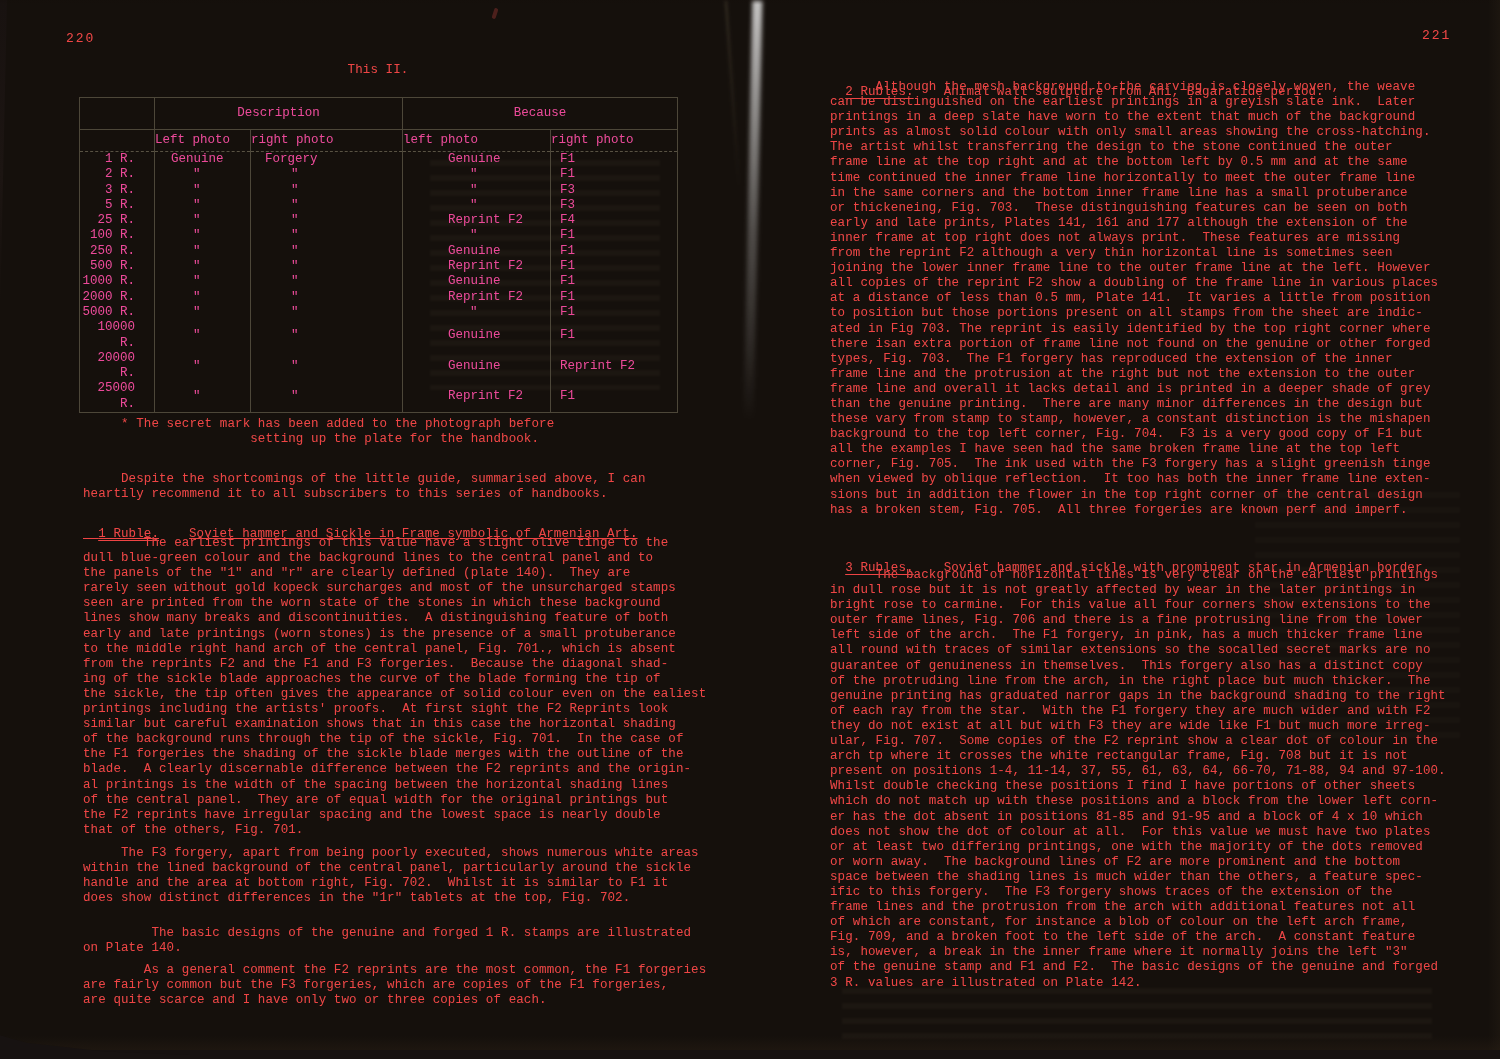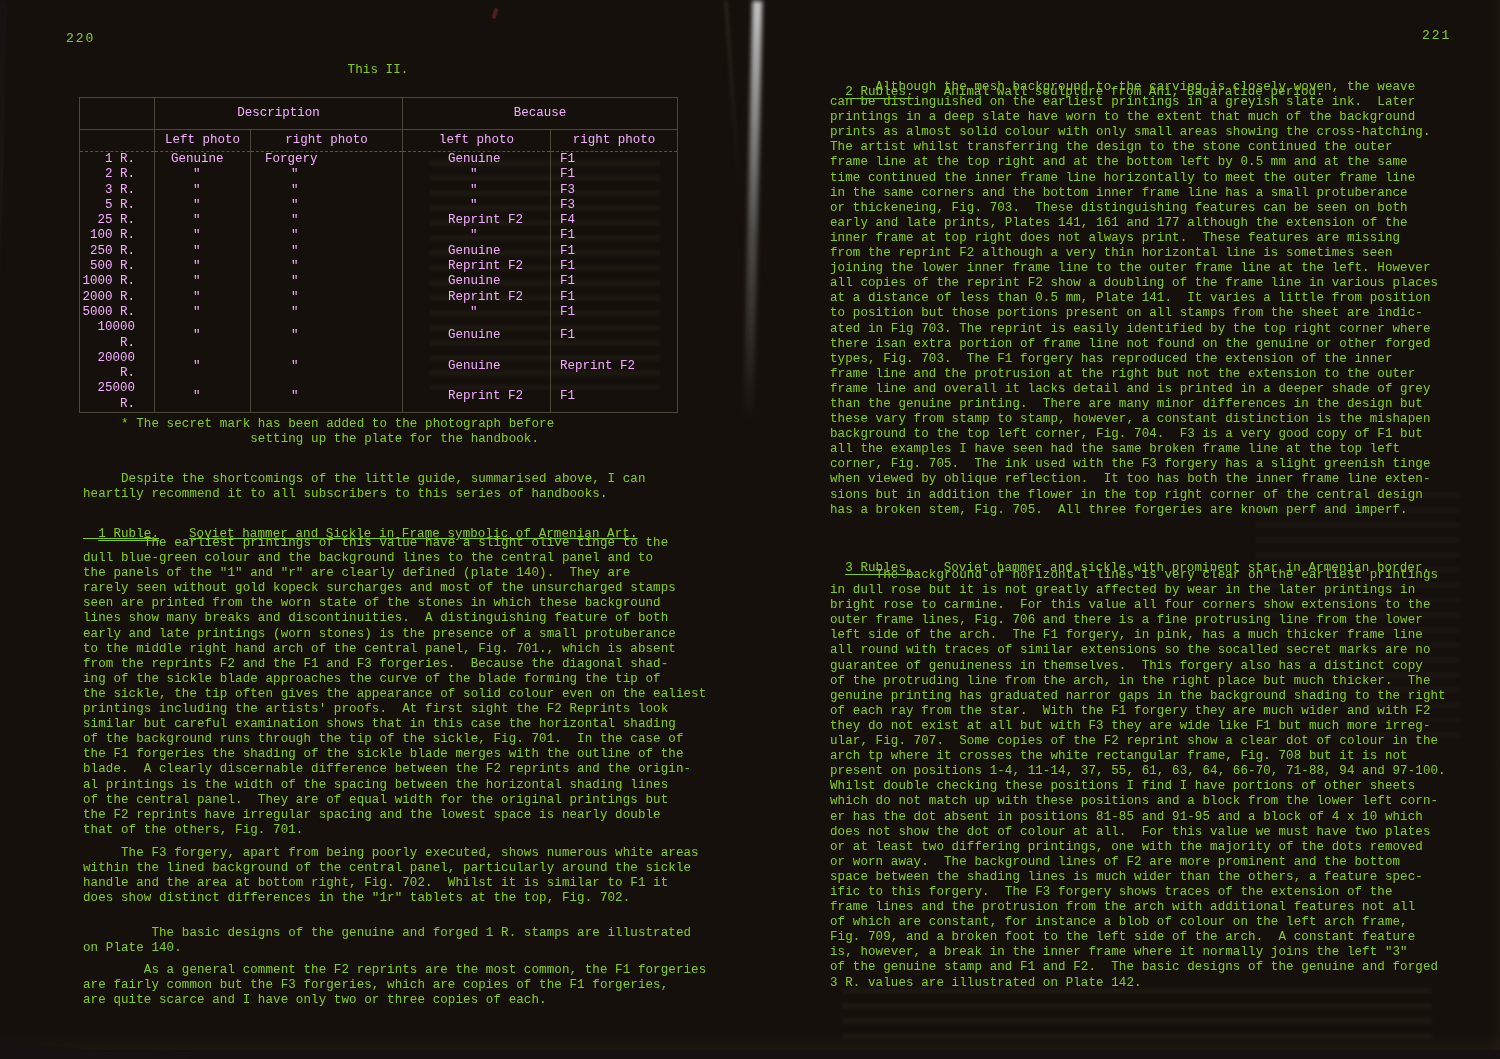--- a/index.html
+++ b/index.html
@@ -66,40 +66,40 @@
     filter:blur(1.3px);opacity:0.55;
   }
   .g1{left:430px;top:160px;width:230px;height:230px;}
   .g2{left:842px;top:988px;width:590px;height:58px;}
   .g3{left:1255px;top:492px;width:205px;height:250px;opacity:0.35;}
 
   
   .txt{
     position:absolute;white-space:pre;
     font:12.5px/15.1px "Liberation Mono","DejaVu Sans Mono",monospace;
-    color:#84cc16;letter-spacing:0.1px;
+    color:#ef4444;letter-spacing:0.1px;
     text-shadow:0 0 0.5px rgba(60,56,49,0.55);
   }
   .pgnum{font-size:13px;letter-spacing:2px;}
   .heading .lbl{text-decoration:underline;text-underline-offset:3px;text-decoration-thickness:1px;}
   .heading .ttl{margin-left:30px;}
   .ttable-title{left:79px;width:598px;text-align:center;}
 
   
   .dtable{
     position:absolute;left:79px;top:97px;width:598px;height:310px;
     border-collapse:collapse;table-layout:fixed;
     border:1.6px solid #4d4739;
     font:12.5px/15.3px "Liberation Mono","DejaVu Sans Mono",monospace;
-    color:#f0abfc;text-shadow:0 0 0.5px rgba(60,56,49,0.55);
+    color:#ec4899;text-shadow:0 0 0.5px rgba(60,56,49,0.55);
   }
   .dtable td{padding:0;overflow:hidden;}
   .dtable .vl{border-left:1.6px solid #4d4739;}
   .dtable thead tr.grp td{height:31px;text-align:center;border-bottom:1.4px solid #4d4739;}
-  .dtable thead tr.sub td{height:21px;text-align:center;border-bottom:1.5px dashed #585243;}
+  .dtable thead tr.sub td{height:21px;border-bottom:1.5px dashed #585243;}
   .dtable tbody tr{height:15.3px;}
   .dtable tbody td{vertical-align:middle;}
   .dtable tbody td.c0{text-align:right;padding-right:19px;}
   .dtable tbody td.c1{padding-left:16px;border-left:1.6px solid #4d4739;}
   .dtable tbody td.c2{padding-left:14px;border-left:1.6px solid #4d4739;}
   .dtable tbody td.c3{padding-left:45px;border-left:1.6px solid #4d4739;}
   .dtable tbody td.c4{padding-left:9px;border-left:1.6px solid #4d4739;}
   .dtable tbody td.ditto.c1{padding-left:38px;}
   .dtable tbody td.ditto.c2{padding-left:40px;}
   .dtable tbody td.ditto.c3{padding-left:67px;}

